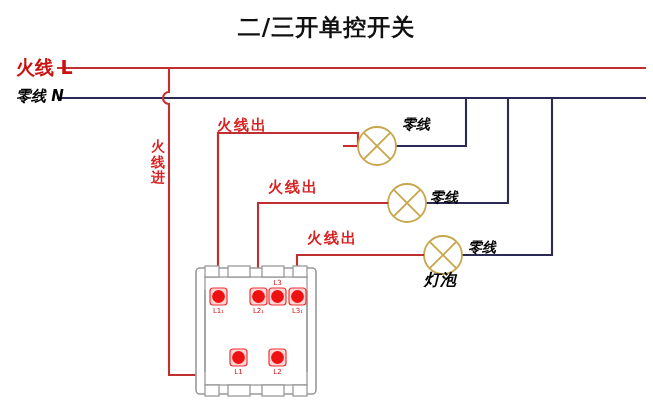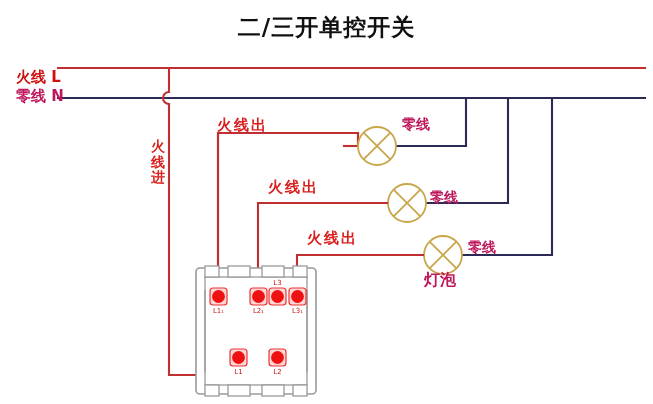--- a/index.html
+++ b/index.html
@@ -32,24 +32,24 @@
   #page-title {
     left: 0;
     top: 16px;
     width: 653px;
     text-align: center;
     font-size: 23px;
     color: #101010;
     letter-spacing: 1px;
   }
   .live-label  { color: #cc1111; }
-  .neutral-label { color: #be185d; }
+  .neutral-label { color: #000000; font-style: italic; }
   .cn-red { color: #d92020; text-align: center; }
 
-  #label-live-bus  { left: 16px; top: 70px; font-size: 15px; }
+  #label-live-bus  { left: 16px; top: 58px; font-size: 19px; }
   #label-neutral-bus { left: 16px; top: 89px; font-size: 15px; }
 
   #label-live-in {
     left: 150px; top: 139px;
     font-size: 14px;
     width: 16px;
     white-space: normal;
     line-height: 1.12;
   }
   #label-live-out-1 { left: 217px; top: 118px; font-size: 15px; letter-spacing: 2px; }

